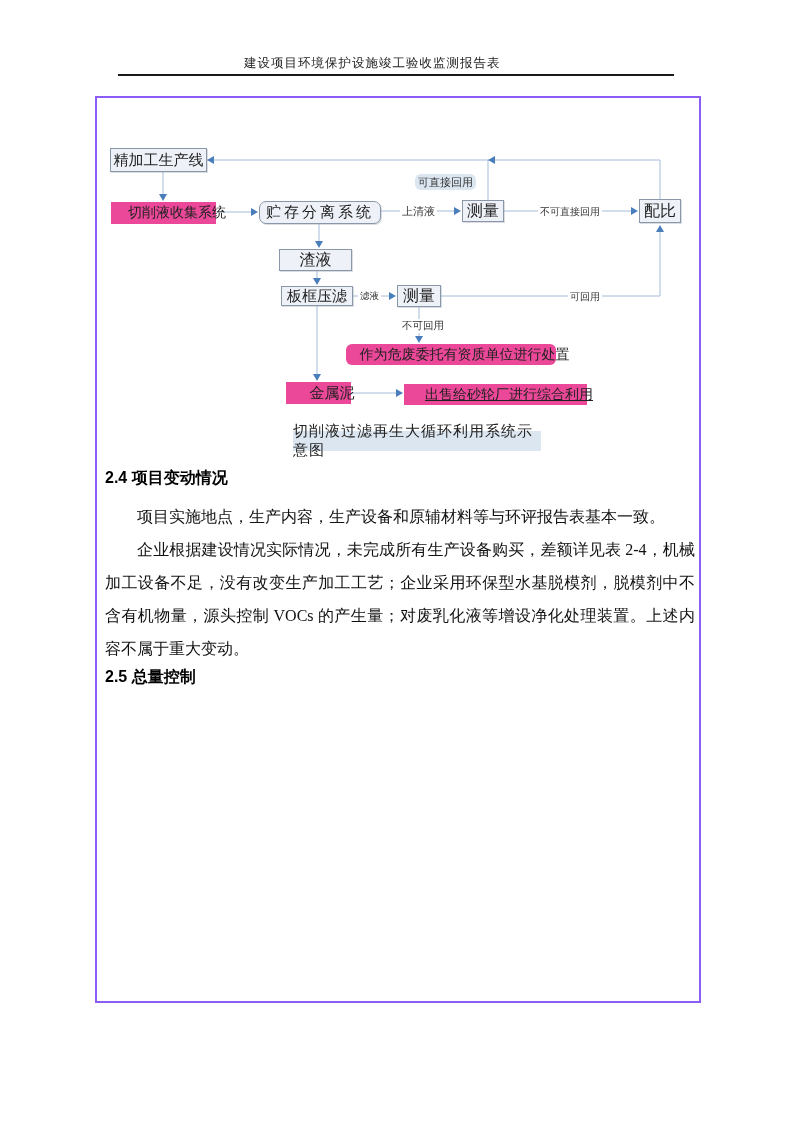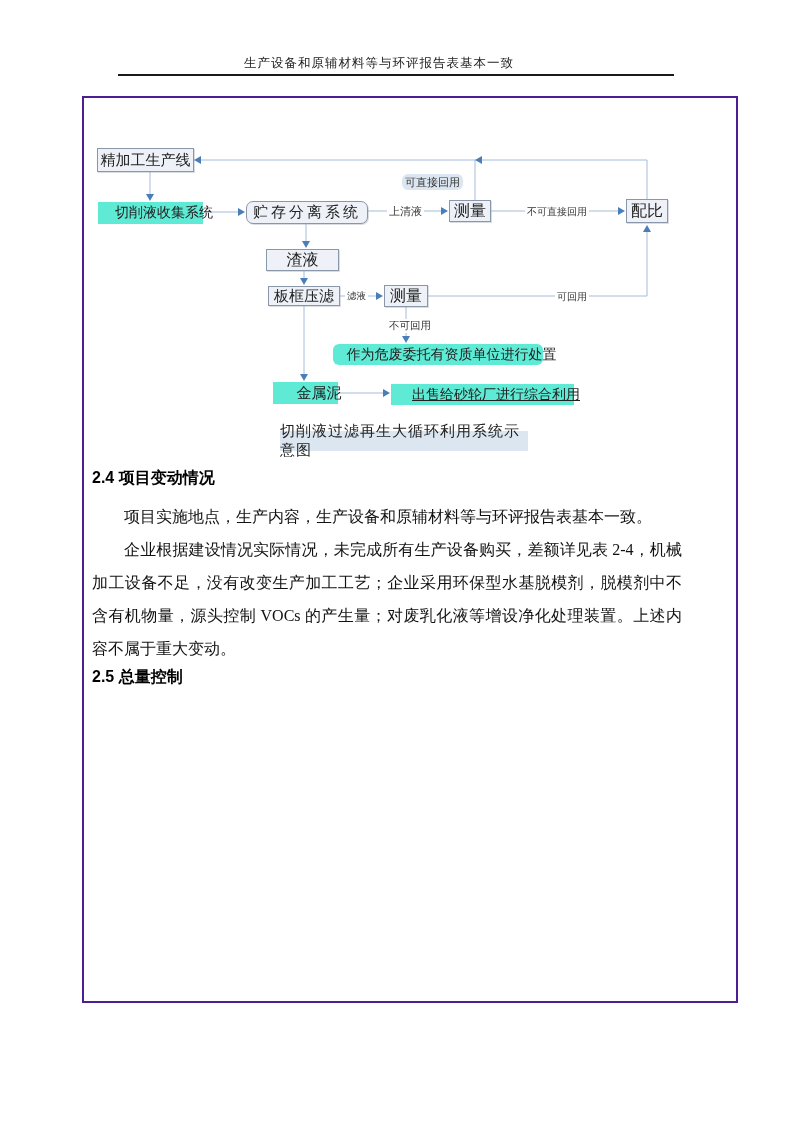--- a/index.html
+++ b/index.html
@@ -2,29 +2,29 @@
 <html><head>
 <meta charset="utf-8">
 <style>
   * { margin:0; padding:0; box-sizing:border-box; }
   body { background:#ffffff; font-family:"Liberation Serif","DejaVu Serif",serif; color:#1a1a1a; }
   .page { position:relative; width:794px; height:1123px; background:#fff; overflow:hidden; }
 
   .header-title { position:absolute; left:244px; top:55px; font-size:12.5px; letter-spacing:1px; color:#222; white-space:nowrap; }
   .header-rule { position:absolute; left:118px; top:74px; width:556px; height:2px; background:#1a1a1a; }
 
-  .content-box { position:absolute; left:82px; top:96px; width:656px; height:907px; border:2px solid #4c1d95; background:#fff; }
+  .content-box { position:absolute; left:95px; top:96px; width:606px; height:907px; border:2px solid #8b5cf6; background:#fff; }
 
   .fc { position:absolute; left:0; top:0; width:601px; height:470px; }
   .fc svg.connectors { position:absolute; left:0; top:0; }
 
   .node { position:absolute; display:flex; align-items:center; justify-content:center;
           font-size:15px; color:#222; white-space:nowrap; z-index:2; }
   .node.bordered { border:1px solid #8a97a8; background:#eef2f8; box-shadow:1px 1px 0 rgba(150,160,175,.35); }
-  .node.filled   { background:#5eead4;padding-left:27px; }
+  .node.filled   { background:#ec4899;padding-left:27px; }
   .edge-label { position:absolute; z-index:3; background:#ffffff; color:#333; white-space:nowrap;
                 display:flex; align-items:center; justify-content:center; padding:0 2px; }
   .edge-label.filled { background:#dce6f1;border-radius:6px; }
 
   .caption { position:absolute; left:196px; top:333px; width:248px; height:20px; background:#dce6f1;
              display:flex; align-items:center; justify-content:center; font-size:15px; letter-spacing:1px; color:#222; z-index:2; }
 
   .text-area { position:absolute; left:8px; top:368px; width:590px; font-size:16px; line-height:33px; text-align:justify; color:#111; }
   .text-area h3 { font-family:"Liberation Sans","DejaVu Sans",sans-serif; font-size:16px; line-height:24px; font-weight:bold; color:#000; }
   .text-area p { text-indent:32px; }
@@ -32,21 +32,21 @@
   .text-area h3.second { margin-top:0; }
   .text-area p.last { margin-top:4px; }
 
   .page-number { position:absolute; left:0; top:1040px; width:794px; text-align:center; font-size:13px; color:#111; }
 </style>
 </head>
 <body>
 
 <div class="page">
 
-  <div class="header-title">生产设备和原辅材料等与环评报告表基本一致</div>
+  <div class="header-title">建设项目环境保护设施竣工验收监测报告表</div>
   <div class="header-rule"></div>
 
   <div class="content-box">
 
     <div class="fc">
 
       <svg class="connectors" width="601" height="470" viewBox="0 0 601 470">
         <g stroke="#a4bcd9" stroke-width="1" fill="none">
           <path d="M110,62 H563"></path>
           <path d="M391,62 V102"></path>

